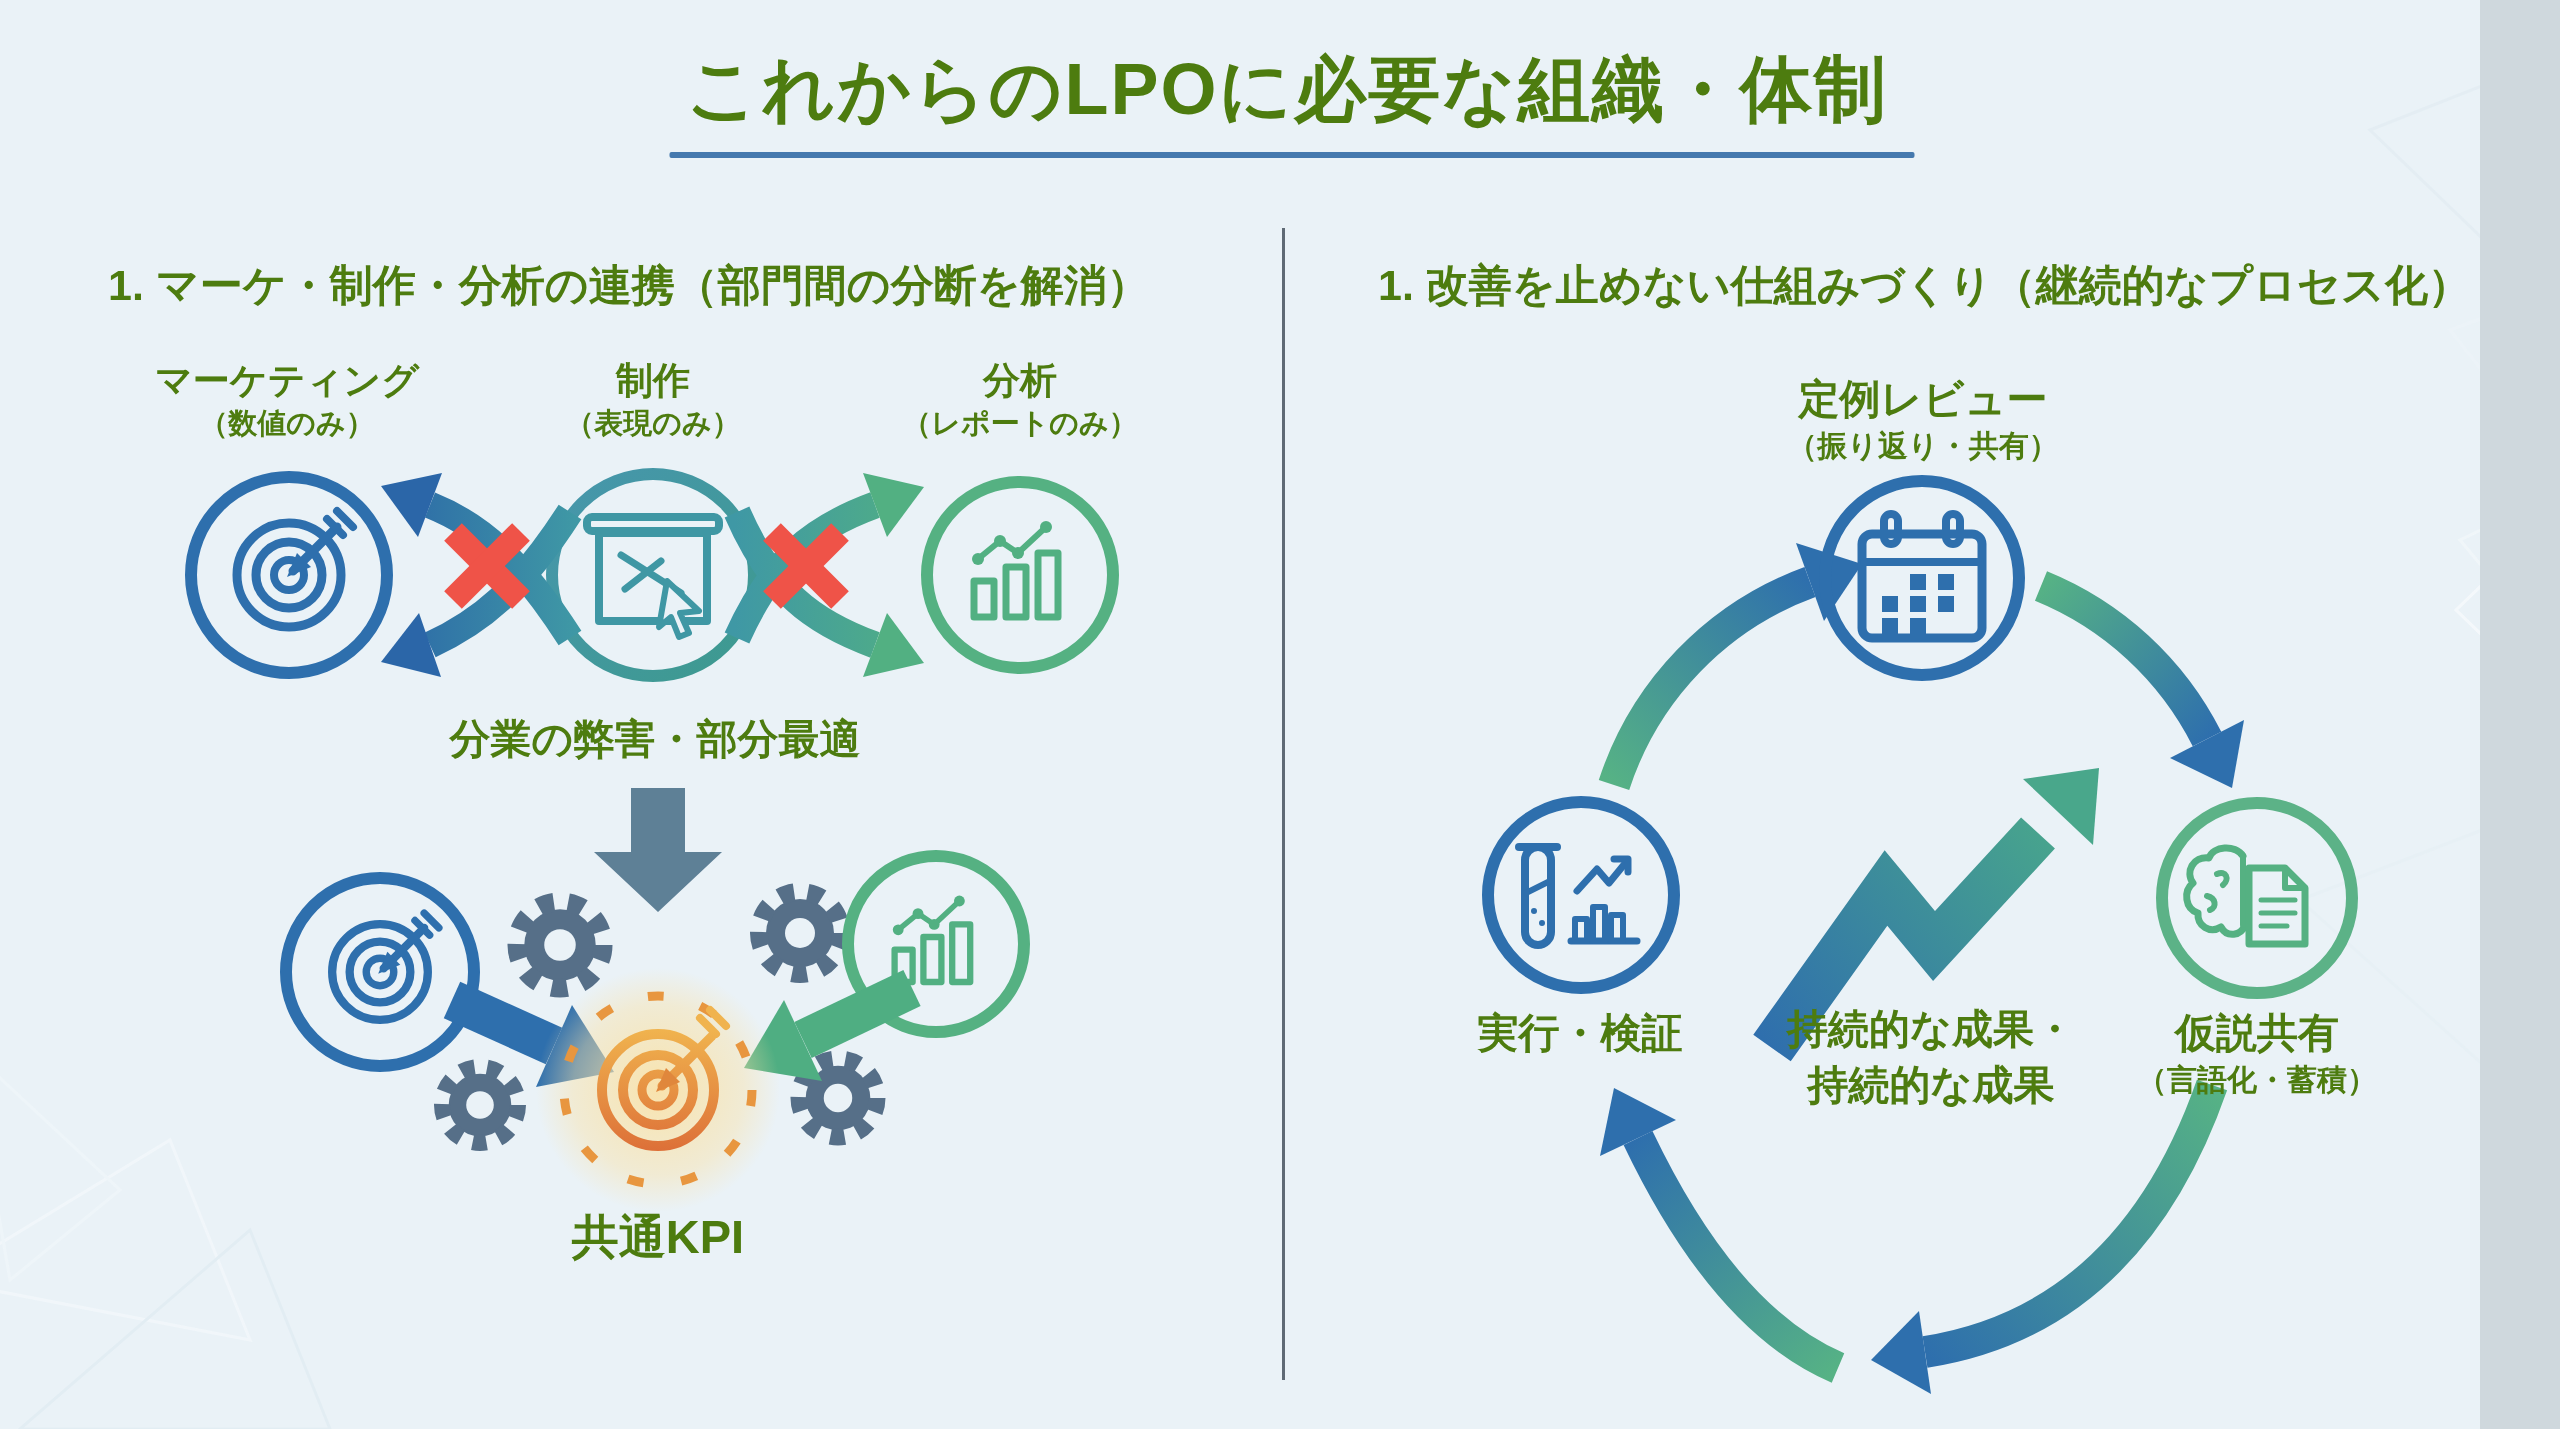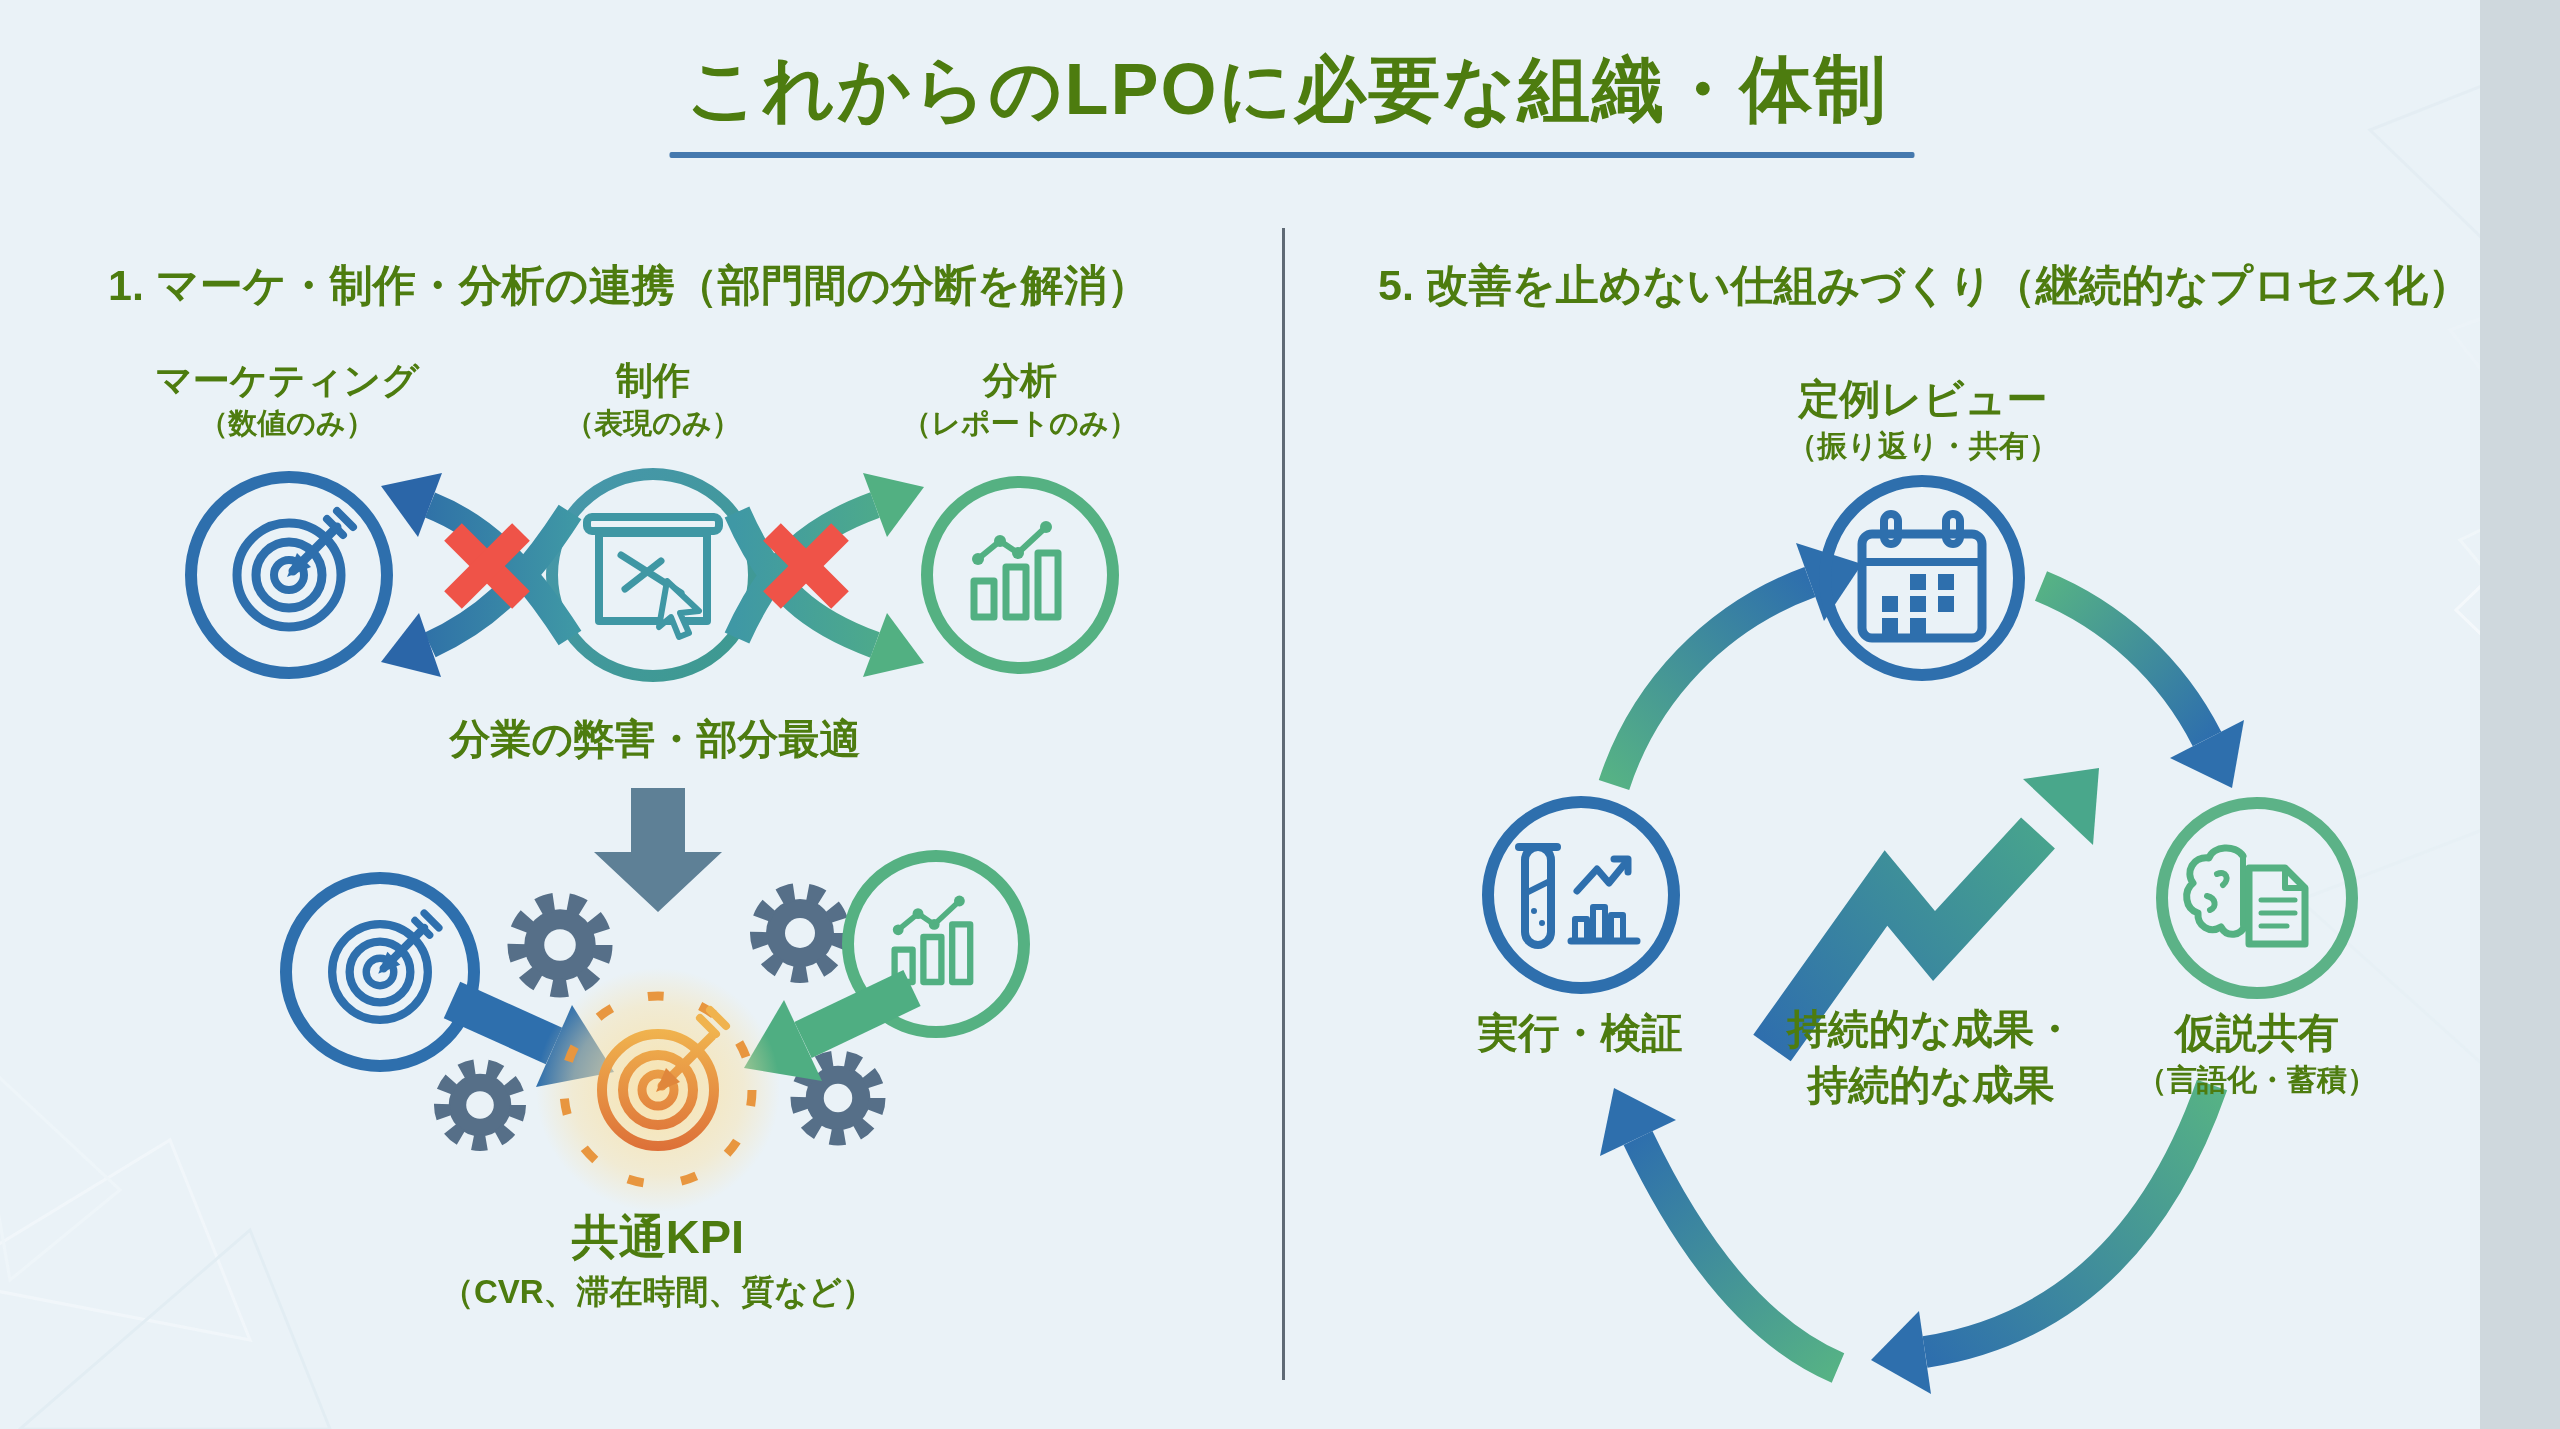--- a/index.html
+++ b/index.html
@@ -268,32 +268,31 @@
       <circle cx="1581" cy="895" r="93" fill="none" stroke="#2e6fad" stroke-width="12"></circle>
       <use href="#labIcon" transform="translate(1581,897)" color="#2e6fad"></use>
     </g>
   </svg>
 
   <div class="txt title">これからのLPOに必要な組織・体制</div>
   <div class="underline"></div>
   <div class="divider"></div>
 
   <div class="ltxt sec-head h-left">1. マーケ・制作・分析の連携（部門間の分断を解消）</div>
-  <div class="ltxt sec-head h-right">5. 改善を止めない仕組みづくり（継続的なプロセス化）</div>
+  <div class="ltxt sec-head h-right">1. 改善を止めない仕組みづくり（継続的なプロセス化）</div>
 
   <div class="txt node-label" style="top:356px;left:287px">マーケティング</div>
   <div class="txt node-sub" style="top:404px;left:287px">（数値のみ）</div>
   <div class="txt node-label" style="top:356px;left:653px">制作</div>
   <div class="txt node-sub" style="top:404px;left:653px">（表現のみ）</div>
   <div class="txt node-label" style="top:356px;left:1020px">分析</div>
   <div class="txt node-sub" style="top:404px;left:1020px">（レポートのみ）</div>
 
   <div class="txt problem">分業の弊害・部分最適</div>
   <div class="txt kpi">共通KPI</div>
-  <div class="txt kpi-sub">（CVR、滞在時間、質など）</div>
 
   <div class="txt cyc-label" style="top:372px;left:1923px">定例レビュー</div>
   <div class="txt cyc-sub" style="top:426px;left:1923px">（振り返り・共有）</div>
   <div class="txt cyc-label" style="top:1006px;left:1580px">実行・検証</div>
   <div class="txt cyc-label" style="top:1006px;left:2257px">仮説共有</div>
   <div class="txt cyc-sub" style="top:1060px;left:2257px">（言語化・蓄積）</div>
   <div class="txt cyc-label" style="top:1002px;left:1931px">持続的な成果・</div>
   <div class="txt cyc-label" style="top:1058px;left:1931px">持続的な成果</div>
 
 </div>

